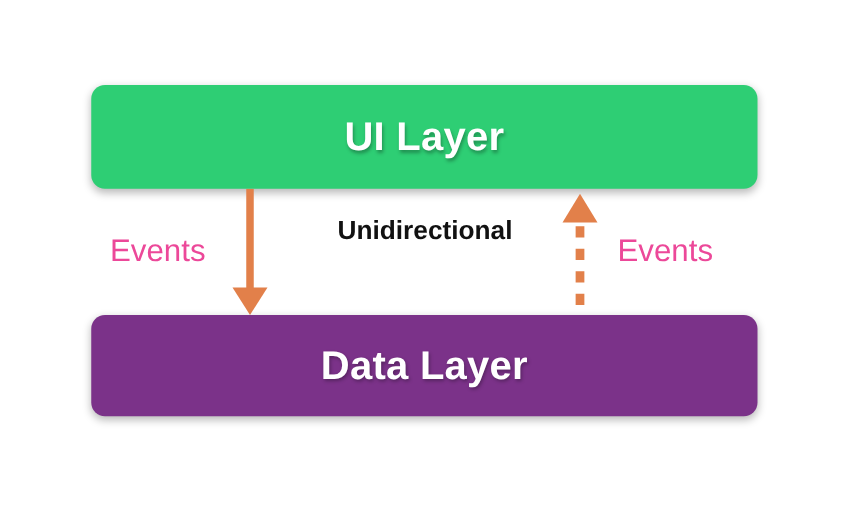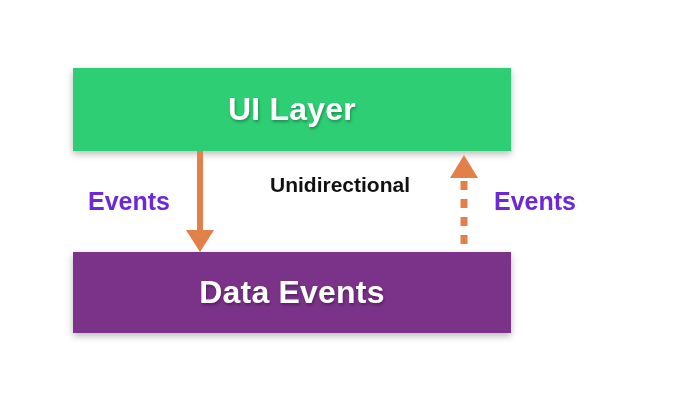--- a/index.html
+++ b/index.html
@@ -18,25 +18,26 @@
     position: relative;
     width: 680px;
     height: 409px;
     background: #ffffff;
   }
 
   
   .layer-box {
     position: absolute;
     left: 73px;
-    width: 438px;
+    width: 533px;
     display: flex;
     align-items: center;
     justify-content: center;
     box-shadow: 0 3px 7px rgba(0, 0, 0, 0.28);
+    border-radius: 11px;
   }
 
   #ui-layer-box {
     top: 68px;
     height: 83px;
     background: #2ECE74;
   }
 
   #data-layer-box {
     top: 252px;
@@ -58,23 +59,23 @@
   #middle-band {
     position: absolute;
     left: 0;
     top: 151px;
     width: 680px;
     height: 101px;
   }
 
   .side-label {
     position: absolute;
-    color: #6d28d9;
+    color: #ec4899;
     font-size: 25px;
-    font-weight: bold;
+    font-weight: normal;
     font-family: "Liberation Sans", sans-serif;
     white-space: nowrap;
   }
 
   #events-label {
     left: 88px;
     top: 36px;
   }
 
   #stream-label {
@@ -136,16 +137,16 @@
     </svg>
 
     <svg class="arrow-svg" id="stream-arrow-svg" width="46" height="101" viewBox="0 0 46 101">
       <polygon points="23,4 9,27 37,27" fill="#E2804A"></polygon>
       <line x1="23" y1="30" x2="23" y2="101" stroke="#E2804A" stroke-width="7" stroke-dasharray="9 9"></line>
     </svg>
 
   </div>
 
   <div class="layer-box" id="data-layer-box">
-    <span class="layer-label">Data Events</span>
+    <span class="layer-label">Data Layer</span>
   </div>
 
 </div>
 
 </body></html>

